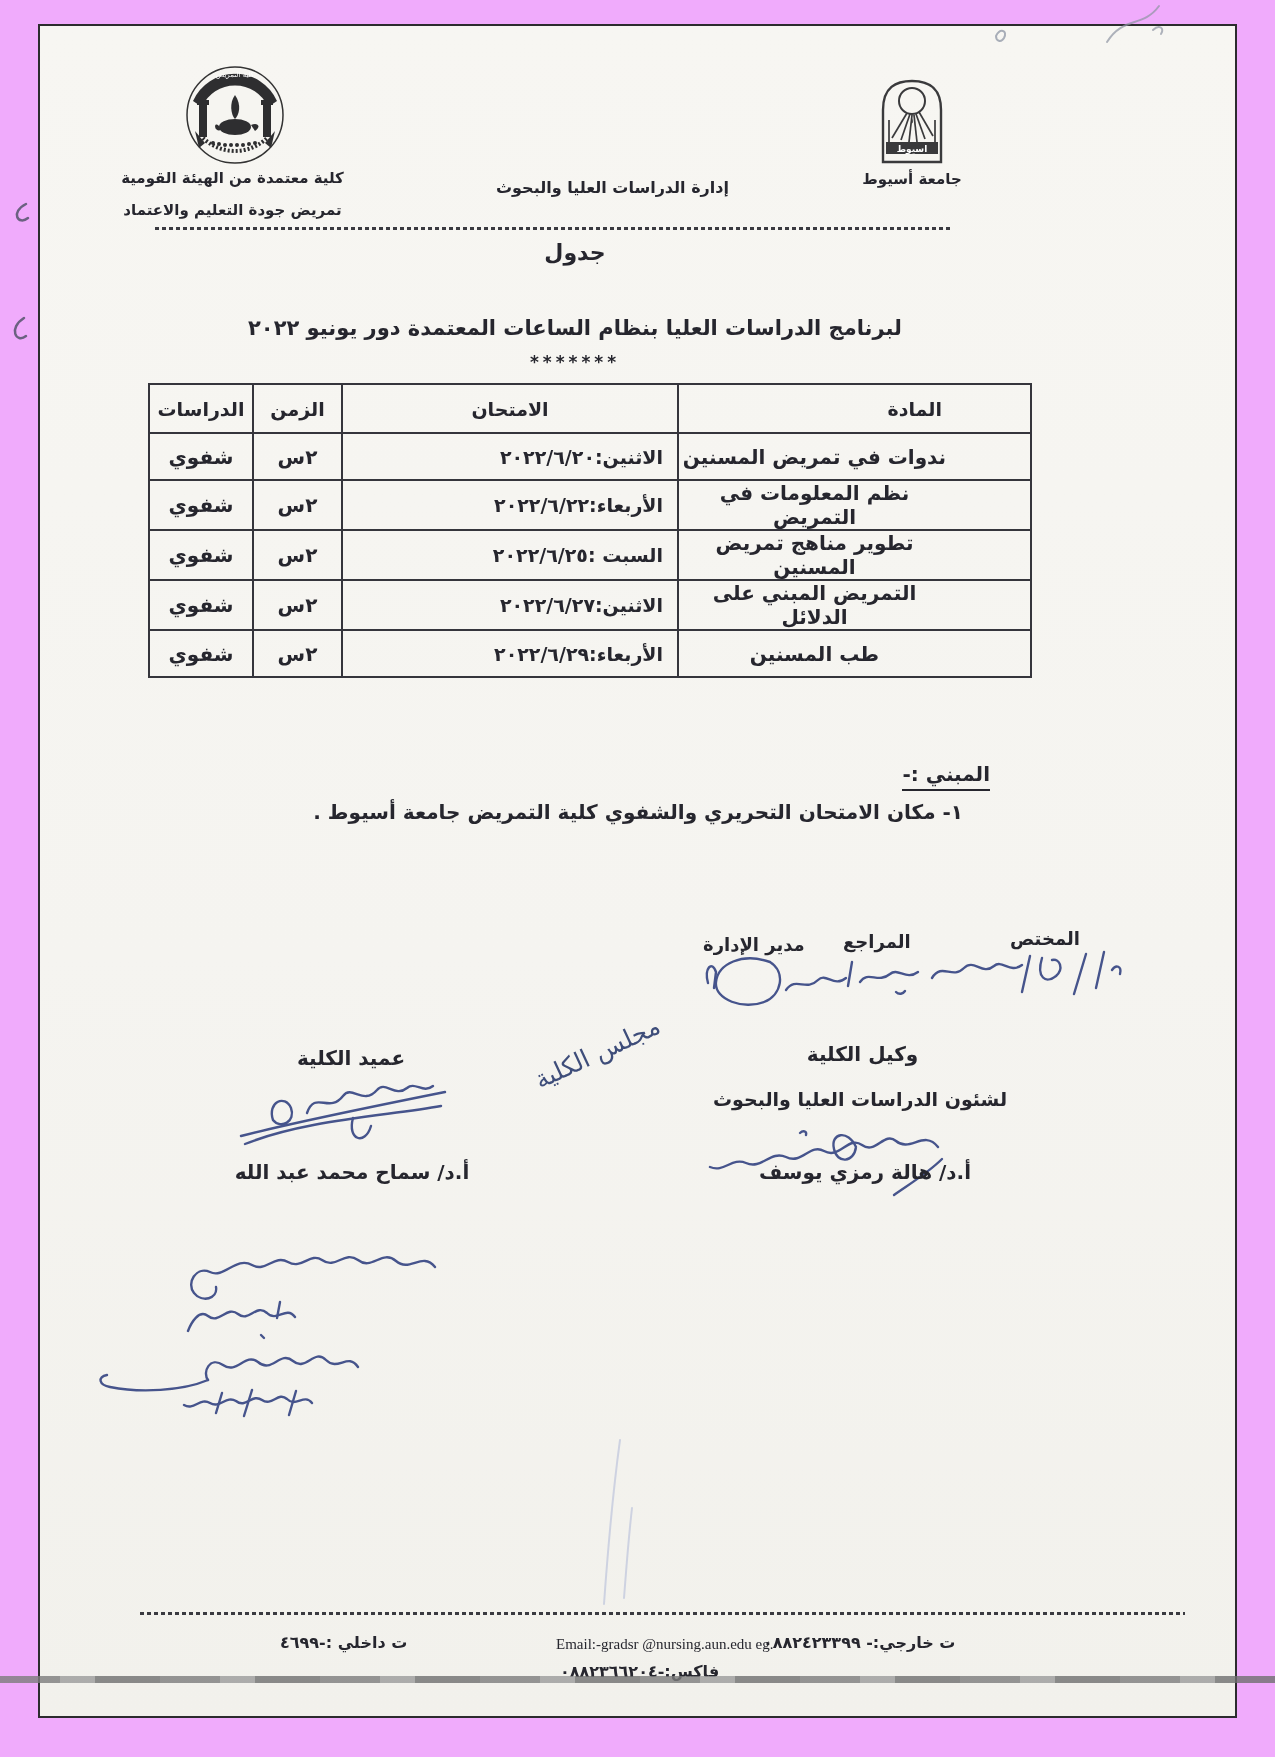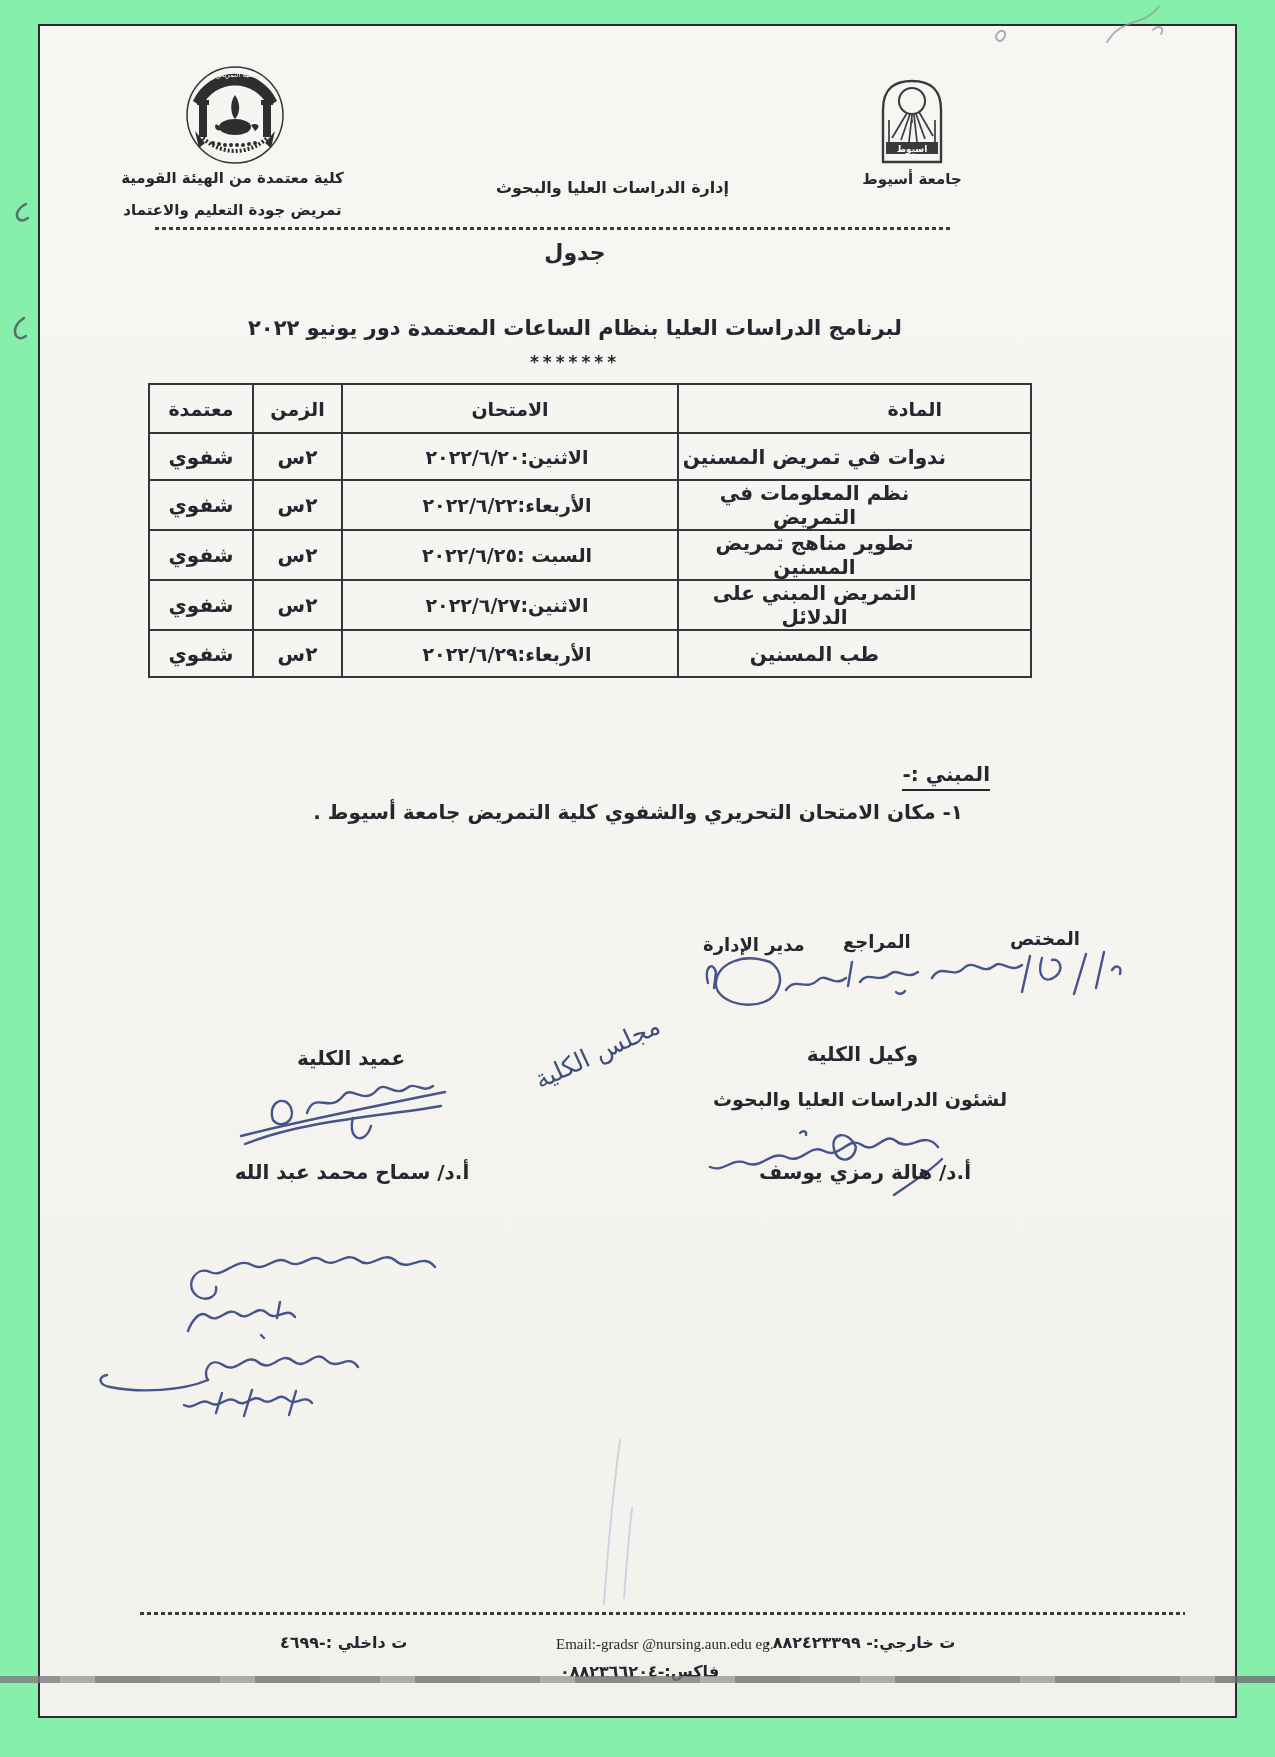--- a/index.html
+++ b/index.html
@@ -1,35 +1,35 @@
 <!DOCTYPE html>
 <html lang="ar"><head>
 <meta charset="utf-8">
 <style>
   *{margin:0;padding:0;box-sizing:border-box}
   html,body{width:1275px;height:1757px}
   body{background:#dcdcd8;font-family:"DejaVu Sans",sans-serif}
-  #canvas{position:relative;width:1275px;height:1757px;background:#86efac;overflow:hidden}
+  #canvas{position:relative;width:1275px;height:1757px;background:#f0abfc;overflow:hidden}
   .sheet{position:absolute;left:38px;top:24px;width:1199px;height:1694px;
          border:2px solid #2c2c2e;
          background:linear-gradient(180deg,#f7f6f2 0%,#f5f4f0 55%,#f2f1ec 100%)}
   .abs{position:absolute}
   .ar{font-family:"DejaVu Sans",sans-serif;font-weight:bold;color:#26262e;direction:rtl;unicode-bidi:embed}
   .center{text-align:center}
   .dashline{height:3px;background:repeating-linear-gradient(90deg,#3a3a40 0 4px,transparent 4px 7px)}
   .title-word{font-size:22px}
   .title-line{font-size:21px}
   .stars{font-size:17px;letter-spacing:4px;color:#26262e;font-weight:bold}
   table.exam{border-collapse:collapse;table-layout:fixed;width:884px;direction:rtl;background:transparent}
   table.exam th,table.exam td{border:2px solid #35353c;font-family:"DejaVu Sans",sans-serif;font-weight:bold;color:#26262e;vertical-align:middle}
   table.exam thead th{height:49px;font-size:19px;text-align:center}
   table.exam thead th.h-subject{text-align:right;padding-right:88px}
   table.exam tbody td{height:47px;font-size:19px}
   table.exam td.c-subject{text-align:center;padding-right:80px;font-size:20px}
-  table.exam td.c-exam{text-align:center;padding-right:6px}
+  table.exam td.c-exam{text-align:right;padding-right:14px}
   table.exam td.c-time,table.exam td.c-notes{text-align:center;font-size:20px}
   .notes-heading{font-size:20px;border-bottom:2px solid #26262e;padding-bottom:3px}
   .note-item{font-size:20px}
   .official-label{font-size:18px}
   .sig-title{font-size:20px}
   .sig-name{font-size:20px}
   .council-note{font-size:25px;color:#3e4d7a;font-weight:normal;transform:rotate(-25deg);transform-origin:center}
   .footer-ar{font-size:16px}
   .footer-email{font-family:"Liberation Serif",serif;font-weight:normal;font-size:15px;color:#26262e;direction:ltr}
   .scanline{background:repeating-linear-gradient(90deg,#7c7c7c 0 60px,#9b9b9b 60px 95px,#6f6f6f 95px 160px);opacity:.8}
@@ -108,21 +108,21 @@
         <col style="width:353px">
           <col style="width:336px">
           <col style="width:89px">
           <col style="width:104px">
       </colgroup>
       <thead>
         <tr>
           <th class="h-subject">المادة</th>
           <th>الامتحان</th>
           <th>الزمن</th>
-          <th>معتمدة</th>
+          <th>الدراسات</th>
         </tr>
       </thead>
       <tbody>
         <tr>
           <td class="c-subject">ندوات في تمريض المسنين</td>
           <td class="c-exam">الاثنين:٢٠٢٢/٦/٢٠</td>
           <td class="c-time">٢س</td>
           <td class="c-notes">شفوي</td>
         </tr>
         <tr>

